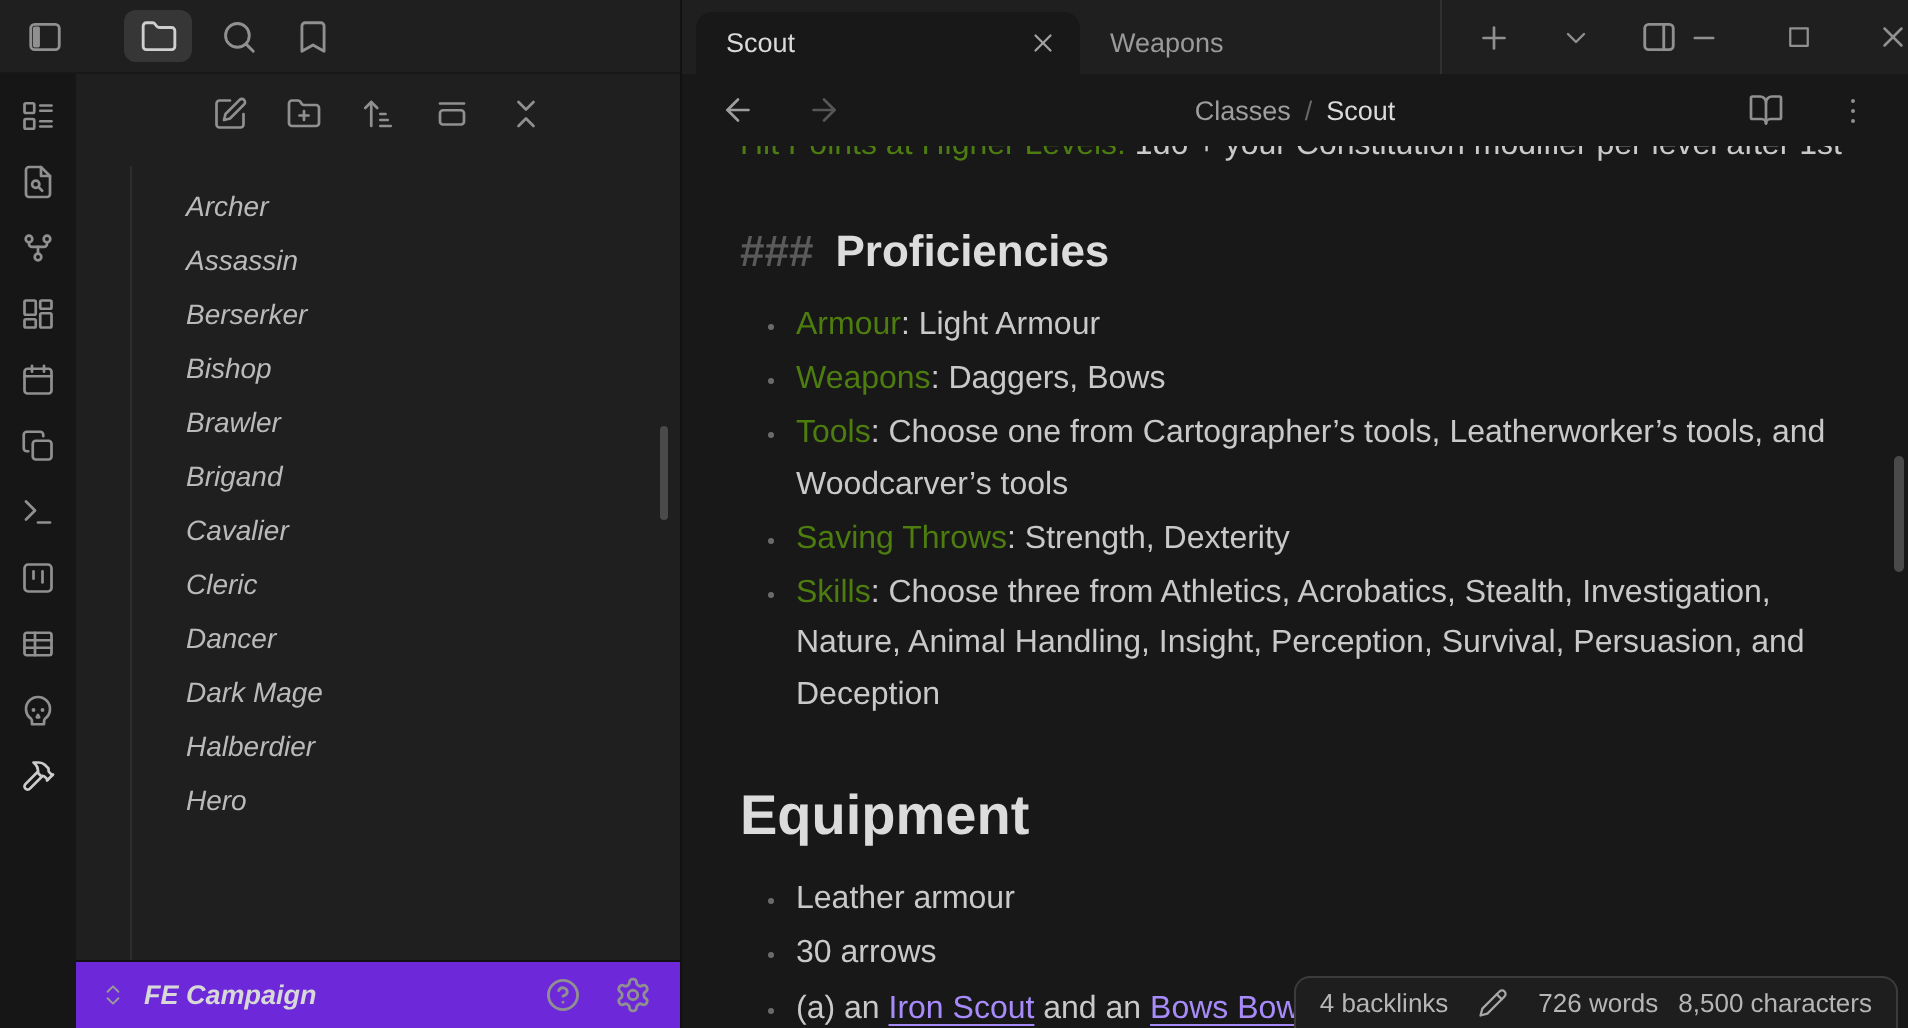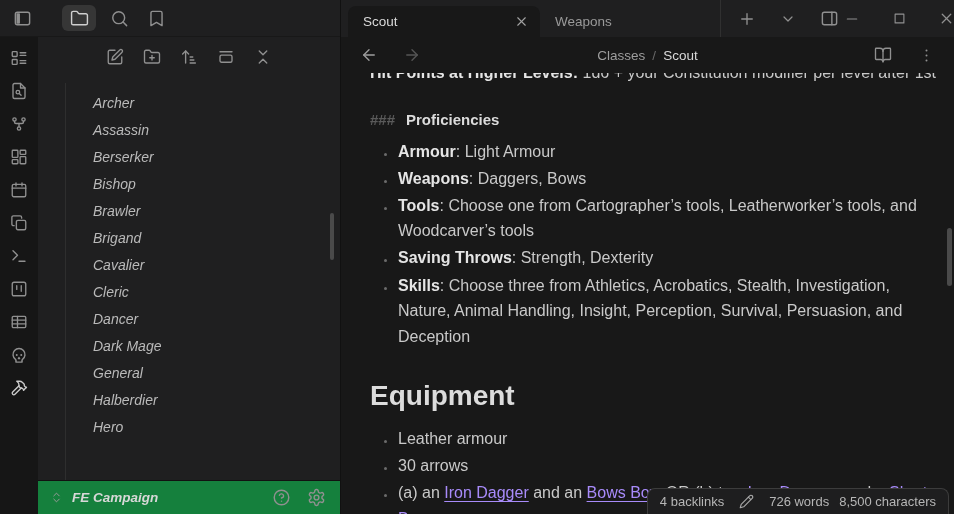--- a/index.html
+++ b/index.html
@@ -25,21 +25,21 @@
   .ribbon .icon-btn:last-child { color: #cccccc; }
 
   .explorer { flex: 1; display: flex; flex-direction: column; min-width: 0; font-style: italic; }
   .explorer-header { height: 40px; flex: none; display: flex; align-items: center; justify-content: center; gap: 13px; color: #8f8f8f; }
   .explorer-header .icon-btn { width: 24px; height: 24px; }
   .file-list { flex: 1; position: relative; overflow: hidden; padding-top: 12px; }
   .indent-guide { position: absolute; left: 27px; top: 6px; bottom: 0; width: 1px; background: #2e2e2e; }
   .file-row { height: 27px; display: flex; align-items: center; padding-left: 55px; color: #bababa; font-size: 14px; cursor: pointer; white-space: nowrap; }
   .explorer-scrollbar { position: absolute; right: 6px; top: 136px; width: 4px; height: 47px; border-radius: 2px; background: #4a4a4a; }
 
-  .vault-row { height: 34px; flex: none; display: flex; align-items: center; gap: 9px; padding: 0 14px 0 12px; background: #15803d; border-top: 1px solid #111111; }
+  .vault-row { height: 34px; flex: none; display: flex; align-items: center; gap: 9px; padding: 0 14px 0 12px; background: #6d28d9; border-top: 1px solid #111111; }
   .vault-switch { display: flex; align-items: center; gap: 9px; color: #9a9a9a; cursor: pointer; }
   .vault-name { font-size: 13.5px; font-weight: 700; color: #d8d8d8; }
   .vault-actions { margin-left: auto; display: flex; align-items: center; gap: 15px; color: #9a9a9a; }
 
   
   .right { flex: 1; display: flex; flex-direction: column; min-width: 0; background: #181818; border-left: 1px solid #111; }
   .tab-bar { height: 37px; flex: none; background: #1f1f20; display: flex; align-items: flex-end; padding-left: 7px; }
   .tab { width: 192px; height: 31px; display: flex; align-items: center; padding: 0 8px 0 15px; font-size: 13.5px; cursor: pointer; flex: none; }
   .tab.active { background: #181818; border-radius: 8px 8px 0 0; color: #dadada; }
   .tab.inactive { color: #9a9a9a; width: 178px; }
@@ -53,27 +53,27 @@
   .nav-back { color: #9e9e9e; } .nav-fwd { color: #565656; }
   .breadcrumb { position: absolute; left: 0; right: 0; text-align: center; font-size: 13.5px; }
   .crumb-parent { color: #9e9e9e; cursor: pointer; }
   .crumb-sep { color: #686868; padding: 0 7px; }
   .crumb-current { color: #dadada; cursor: pointer; }
   .view-actions { margin-left: auto; display: flex; align-items: center; gap: 15px; color: #a2a2a2; z-index: 1; }
 
   .editor { flex: 1; position: relative; overflow: hidden; }
   .editor-content { margin-top: -13px; padding: 0 18px 0 29px; font-size: 16px; line-height: 1.6; color: #c9c9c9; }
   .editor-content p { margin: 0; }
-  .editor-content h3 { font-size: 15px; font-weight: 700; color: #dcdcdc; margin: 22px 0 7px; }
+  .editor-content h3 { font-size: 22px; font-weight: 700; color: #dcdcdc; margin: 22px 0 7px; }
   .editor-content h2 { font-size: 28px; font-weight: 700; color: #dcdcdc; margin: 25px 0 7px; }
   .editor-content .hash { color: #5a5a5a; margin-right: 11px; }
   .editor-content ul { list-style: disc; padding-left: 27px; margin: 0; }
   .editor-content li { margin: 1.5px 0; padding-left: 1px; }
   .editor-content li::marker { color: #6b6b6b; font-size: 11px; }
-  .editor-content strong { color: #e5e5e5; font-weight: 700; }
+  .editor-content strong { color: #4d7c0f; font-weight: 400; }
   .editor-content a.internal { color: #a88bfa; text-decoration: underline; text-underline-offset: 3px; cursor: pointer; }
 
   .editor-scrollbar { position: absolute; right: 2px; top: 155px; width: 5px; height: 58px; border-radius: 3px; background: #4a4a4a; z-index: 4; }
 
   .status-bar { position: absolute; right: 5px; bottom: 0; height: 26px; display: flex; align-items: center; padding: 0 12px; background: #1e1e1f; border: 1px solid #3c3c3c; border-bottom: none; border-radius: 8px 8px 0 0; color: #b6b6b6; font-size: 13px; z-index: 5; white-space: nowrap; }
   .status-item { cursor: pointer; }
   .status-bar .sep-gap { width: 15px; } .status-bar .sep-gap-sm { width: 10px; }
   .status-bar .pencil { color: #a8a8a8; }
 </style>
 </head>
@@ -240,21 +240,20 @@
               <div class="file-row">Archer</div>
               <div class="file-row">Assassin</div>
               <div class="file-row">Berserker</div>
               <div class="file-row">Bishop</div>
               <div class="file-row">Brawler</div>
               <div class="file-row">Brigand</div>
               <div class="file-row">Cavalier</div>
               <div class="file-row">Cleric</div>
               <div class="file-row">Dancer</div>
               <div class="file-row">Dark Mage</div>
-              <div class="file-row">General</div>
               <div class="file-row">Halberdier</div>
               <div class="file-row">Hero</div>
             </div>
           <div class="explorer-scrollbar"></div>
         </div>
         <div class="vault-row">
           <div class="vault-switch">
             <span>
               <svg width="13" height="13" viewBox="0 0 24 24" stroke-width="2.2">
                   <path d="m7 15 5 5 5-5"></path>
@@ -379,21 +378,21 @@
             <li><strong>Armour</strong>: Light Armour</li>
             <li><strong>Weapons</strong>: Daggers, Bows</li>
             <li><strong>Tools</strong>: Choose one from Cartographer’s tools, Leatherworker’s tools, and Woodcarver’s tools</li>
             <li><strong>Saving Throws</strong>: Strength, Dexterity</li>
             <li><strong>Skills</strong>: Choose three from Athletics, Acrobatics, Stealth, Investigation, Nature, Animal Handling, Insight, Perception, Survival, Persuasion, and Deception</li>
           </ul>
           <h2>Equipment</h2>
           <ul>
             <li>Leather armour</li>
             <li>30 arrows</li>
-            <li>(a) an <a class="internal">Iron Dagger</a> and an <a class="internal">Bows Bow</a> OR (b) two <a class="internal">Iron Daggers</a> and a <a class="internal">Short Bow</a></li>
+            <li>(a) an <a class="internal">Iron Scout</a> and an <a class="internal">Bows Bow</a> OR (b) two <a class="internal">Iron Daggers</a> and a <a class="internal">Short Bow</a></li>
           </ul>
         </div>
       <div class="editor-scrollbar"></div>
       <div class="status-bar">
         <span class="status-item">4 backlinks</span>
         <span class="sep-gap"></span>
         <span class="pencil">
           <svg width="15" height="15" viewBox="0 0 24 24" stroke-width="1.7">
               <path d="M17 3a2.85 2.83 0 1 1 4 4L7.5 20.5 2 22l1.5-5.5Z"></path>
               <path d="m15 5 4 4"></path>

